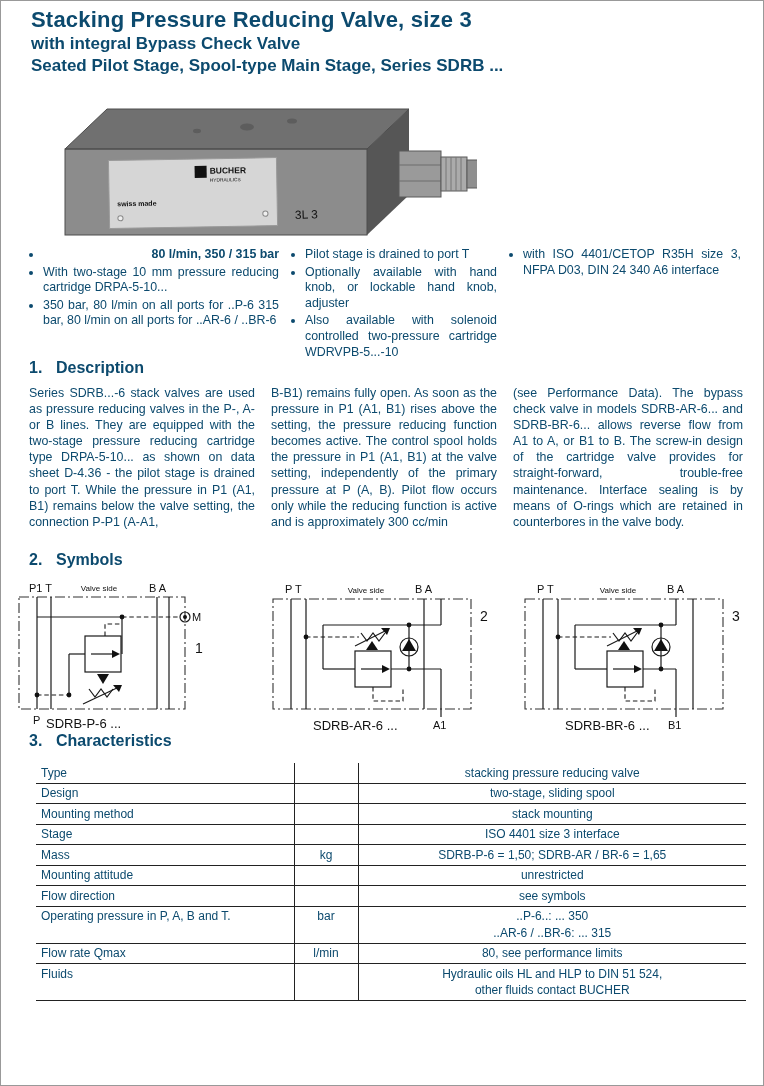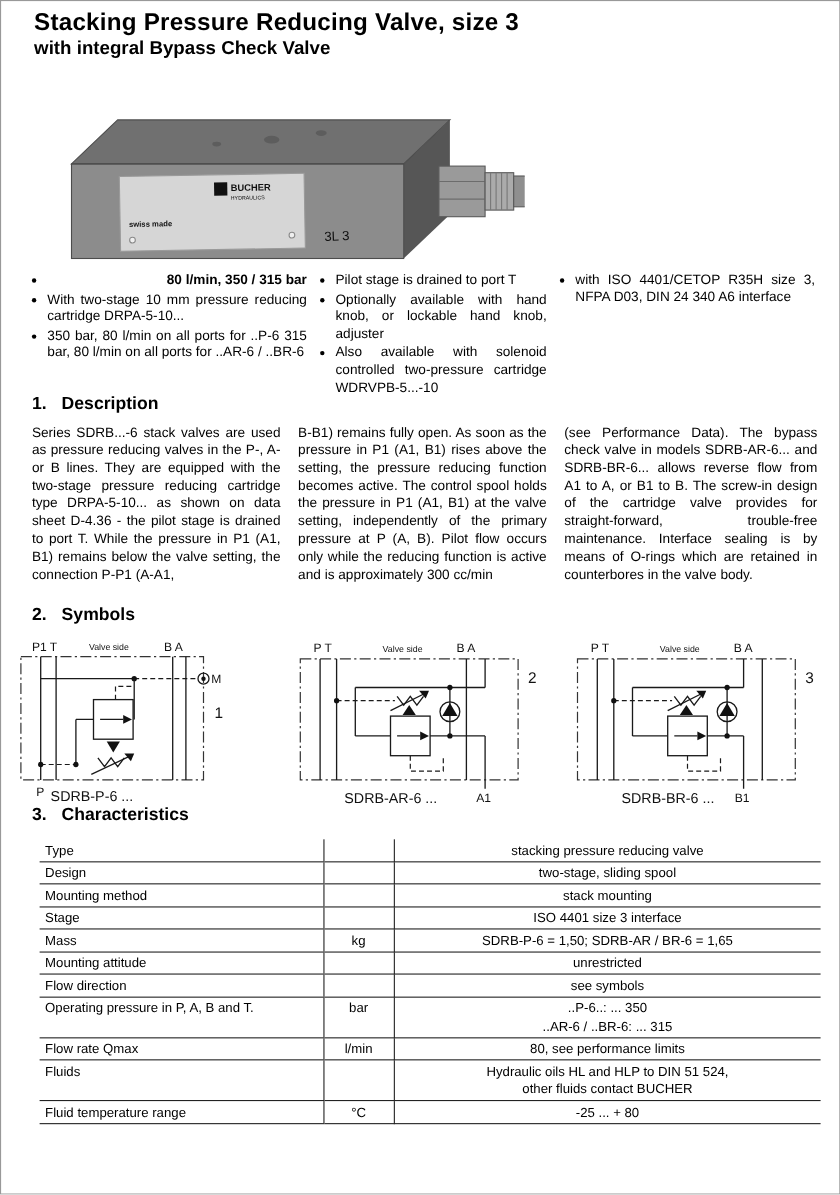--- a/index.html
+++ b/index.html
@@ -1,16 +1,16 @@
 <!DOCTYPE html>
 <html><head>
 <meta charset="utf-8">
 <style>
   html,body{margin:0;padding:0;background:#e8e8e8;}
-  .page{position:relative;width:764px;height:1086px;background:#fff;color:#000000;
+  .page{position:relative;width:764px;height:1086px;background:#fff;color:#0c4a6e;
         font-family:"Liberation Sans",sans-serif;overflow:hidden;margin:0 auto;
         border:1px solid #999;box-sizing:border-box;}
   .abs{position:absolute;}
   
   .title1{font-size:22px;font-weight:bold;line-height:26px;letter-spacing:.2px;}
   .title2{font-size:17px;font-weight:bold;line-height:22px;}
   
   .sec{font-size:16px;font-weight:bold;}
   .sec .num{display:inline-block;width:27px;}
   
@@ -35,20 +35,21 @@
   .blk{fill:#111;stroke:none;}
 </style>
 </head>
 <body>
 
 <div class="page">
 
   <div class="abs" style="left:30px;top:6px;width:700px;">
     <div class="title1">Stacking Pressure Reducing Valve, size 3</div>
     <div class="title2">with integral Bypass Check Valve</div>
+    <div class="title2">Seated Pilot Stage, Spool-type Main Stage, Series SDRB ...</div>
   </div>
 
   <svg class="abs" style="left:46px;top:96px;" width="430" height="148" viewBox="0 0 430 148">
     <polygon points="18,52 60,12 362,12 320,52" fill="#707070"></polygon>
     <polygon points="320,52 362,12 362,98 320,138" fill="#565656"></polygon>
     <rect x="18" y="52" width="302" height="86" fill="#8c8c8c"></rect>
     <polygon points="18,52 60,12 362,12 320,52" fill="none" stroke="#4c4c4c" stroke-width="1"></polygon>
     <rect x="18" y="52" width="302" height="86" fill="none" stroke="#4c4c4c" stroke-width="1"></rect>
 
     <ellipse cx="200" cy="30" rx="7" ry="3.5" fill="#5d5d5d"></ellipse>
@@ -269,21 +270,16 @@
         <td>Flow rate Qmax</td>
         <td class="unit">l/min</td>
         <td class="val">80, see performance limits</td>
       </tr>
       <tr>
         <td>Fluids</td>
         <td class="unit"></td>
         <td class="val">Hydraulic oils HL and HLP to DIN 51 524,
 other fluids contact BUCHER</td>
       </tr>
-      <tr>
-        <td>Fluid temperature range</td>
-        <td class="unit">°C</td>
-        <td class="val">-25 ... + 80</td>
-      </tr>
     </tbody>
   </table>
 
 </div>
 
 </body></html>

